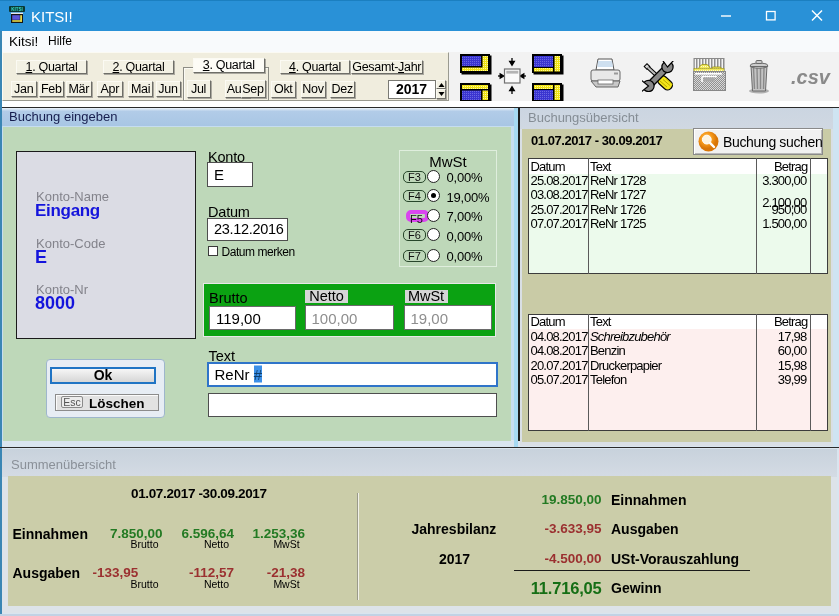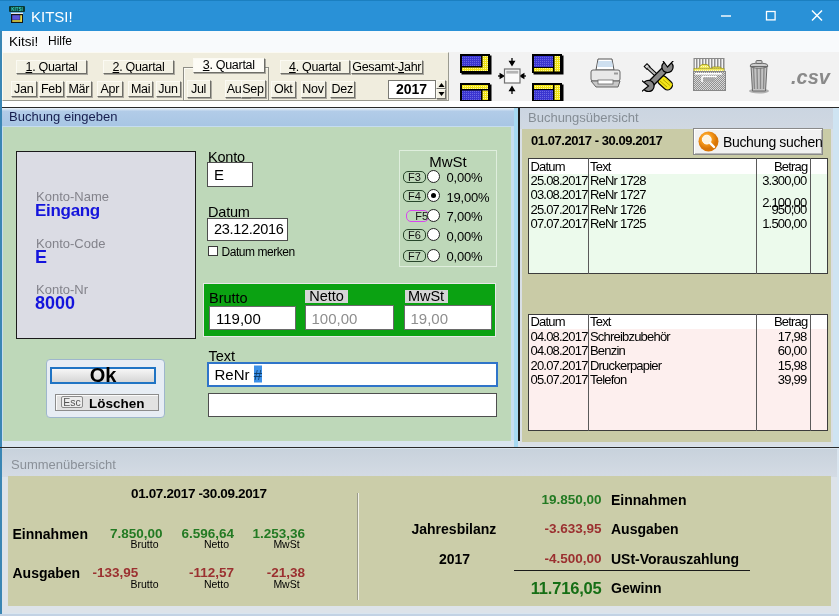--- a/index.html
+++ b/index.html
@@ -211,21 +211,21 @@
 
 <div class="b" style="left:399px;top:150px;width:98px;height:117px;border:1px solid #dfeedd;"></div>
 <div class="b" style="left:399px;top:152.5px;width:98px;text-align:center;font-size:15px;">MwSt</div>
 <div class="b" style="left:403px;top:170.5px;width:23px;height:12px;border:1px solid #27462a;border-radius:5px;font-size:11px;text-align:center;line-height:11px;color:#111;">F3</div>
 <div class="b" style="left:426.5px;top:169.5px;width:13px;height:13px;background:#fff;border:1.5px solid #222;border-radius:50%;"></div>
 <div class="b" style="left:446.5px;top:170px;font-size:13px;letter-spacing:-0.2px;">0,00%</div>
 <div class="b" style="left:403px;top:190px;width:23px;height:12px;border:1px solid #27462a;border-radius:5px;font-size:11px;text-align:center;line-height:11px;color:#111;">F4</div>
 <div class="b" style="left:426.5px;top:189px;width:13px;height:13px;background:#fff;border:1.5px solid #222;border-radius:50%;"></div>
 <div class="b" style="left:430.5px;top:193px;width:5px;height:5px;background:#000;border-radius:50%;"></div>
 <div class="b" style="left:446.5px;top:189.5px;font-size:13px;letter-spacing:-0.2px;">19,00%</div>
-<div class="b" style="left:406px;top:209.5px;width:23px;height:12px;border:1px solid #d946ef;border-radius:5px;font-size:11px;text-align:right;line-height:11px;color:#111;">F5</div>
+<div class="b" style="left:406px;top:209.5px;width:23px;height:12px;border:4px solid #d946ef;border-radius:5px;font-size:11px;text-align:left;line-height:11px;color:#111;">F5</div>
 <div class="b" style="left:426.5px;top:208.5px;width:13px;height:13px;background:#fff;border:1.5px solid #222;border-radius:50%;"></div>
 <div class="b" style="left:446.5px;top:209px;font-size:13px;letter-spacing:-0.2px;">7,00%</div>
 <div class="b" style="left:403px;top:229px;width:23px;height:12px;border:1px solid #27462a;border-radius:5px;font-size:11px;text-align:center;line-height:11px;color:#111;">F6</div>
 <div class="b" style="left:426.5px;top:228px;width:13px;height:13px;background:#fff;border:1.5px solid #222;border-radius:50%;"></div>
 <div class="b" style="left:446.5px;top:228.5px;font-size:13px;letter-spacing:-0.2px;">0,00%</div>
 <div class="b" style="left:403px;top:249.5px;width:23px;height:12px;border:1px solid #27462a;border-radius:5px;font-size:11px;text-align:center;line-height:11px;color:#111;">F7</div>
 <div class="b" style="left:426.5px;top:248.5px;width:13px;height:13px;background:#fff;border:1.5px solid #222;border-radius:50%;"></div>
 <div class="b" style="left:446.5px;top:249px;font-size:13px;letter-spacing:-0.2px;">0,00%</div>
 
 <div class="b" style="left:203px;top:283px;width:293px;height:54px;background:#0ba212;border:1px solid #e8e8e8;"></div>
@@ -242,21 +242,21 @@
     <span>19,00</span>
   </div>
 
 <div class="b" style="left:208.5px;top:348px;font-size:14.5px;">Text</div>
 <div class="inp" style="left:206.5px;top:361.5px;width:291.5px;height:25.5px;border:2px solid #2f74c9;">
     <span>ReNr <span style="position:static;background:#3c90e8;color:#10406e;">#</span></span>
   </div>
 <div class="inp" style="left:208px;top:392.5px;width:288.5px;height:24.5px;"></div>
 
 <div class="b" style="left:46px;top:359px;width:118.5px;height:59px;background:#e7edf4;border:1px solid #9eb6cc;border-radius:4px;"></div>
-<div class="b" style="left:50px;top:366.5px;width:106px;height:17px;background:linear-gradient(#f6f6f6,#d6d6d6);border:2px solid #1f74c4;font-size:20px;font-weight:bold;text-align:center;line-height:13px;">Ok</div>
+<div class="b" style="left:50px;top:366.5px;width:106px;height:17px;background:linear-gradient(#f6f6f6,#d6d6d6);border:2px solid #1f74c4;font-size:14px;font-weight:bold;text-align:center;line-height:13px;">Ok</div>
 <div class="b" style="left:54.5px;top:393.5px;width:104.5px;height:17.5px;background:#e2e2e2;border:1px solid #8c8c8c;box-shadow:inset 1px 1px 0 #fbfbfb;"></div>
 <div class="b" style="left:61px;top:396px;width:22px;height:12px;border:1px solid #8a8a8a;border-radius:2px;background:#ececec;font-size:10.5px;color:#555;text-align:center;line-height:11px;">Esc</div>
 <div class="b" style="left:89px;top:395.5px;font-size:13.5px;font-weight:bold;">Löschen</div>
 
 <div class="b" style="left:517.5px;top:108px;width:315.5px;height:333px;border-left:2px solid #1c1c1c;"></div>
 <div class="b" style="left:519.5px;top:108px;width:313.5px;height:338px;background:#d9dfe5;"></div>
 <div class="b" style="left:519.5px;top:108px;width:313.5px;height:21px;background:linear-gradient(#cbd5e1,#d0d8e2);"></div>
 <div class="b" style="left:528px;top:109.5px;font-size:13px;color:#858d95;">Buchungsübersicht</div>
 <div class="b" style="left:522px;top:128.5px;width:309px;height:313px;background:#c9cba6;"></div>
 
@@ -300,21 +300,21 @@
 
 <div class="b" style="left:527.5px;top:313.8px;width:300.5px;height:117.2px;background:#fdefee;border:1px solid #3c3c3c;"></div>
 <div class="b" style="left:528.5px;top:314.8px;width:298.5px;height:14.5px;background:#fff;"></div>
 <div class="b" style="left:587.7px;top:313.8px;width:1px;height:117.2px;background:#5a5a5a;"></div>
 <div class="b" style="left:756.4px;top:313.8px;width:1px;height:117.2px;background:#5a5a5a;"></div>
 <div class="b" style="left:809.6px;top:313.8px;width:1px;height:117.2px;background:#5a5a5a;"></div>
 <div class="cell" style="left:530.5px;top:313.8px;">Datum</div>
 <div class="cell" style="left:590px;top:313.8px;">Text</div>
 <div class="cell" style="left:756.4px;top:313.8px;width:51px;text-align:right;">Betrag</div>
 <div class="cell" style="left:530.5px;top:329px;">04.08.2017</div>
-<div class="cell" style="left:590px;top:329px;">Schreibzubehör</div>
+<div class="cell" style="left:590px;top:329px;font-style:italic;">Schreibzubehör</div>
 <div class="cell" style="left:746.4px;top:329px;width:60px;text-align:right;">17,98</div>
 <div class="cell" style="left:530.5px;top:343.3px;">04.08.2017</div>
 <div class="cell" style="left:590px;top:343.3px;">Benzin</div>
 <div class="cell" style="left:746.4px;top:343.3px;width:60px;text-align:right;">60,00</div>
 <div class="cell" style="left:530.5px;top:357.6px;">20.07.2017</div>
 <div class="cell" style="left:590px;top:357.6px;">Druckerpapier</div>
 <div class="cell" style="left:746.4px;top:357.6px;width:60px;text-align:right;">15,98</div>
 <div class="cell" style="left:530.5px;top:371.9px;">05.07.2017</div>
 <div class="cell" style="left:590px;top:371.9px;">Telefon</div>
 <div class="cell" style="left:746.4px;top:371.9px;width:60px;text-align:right;">39,99</div>

